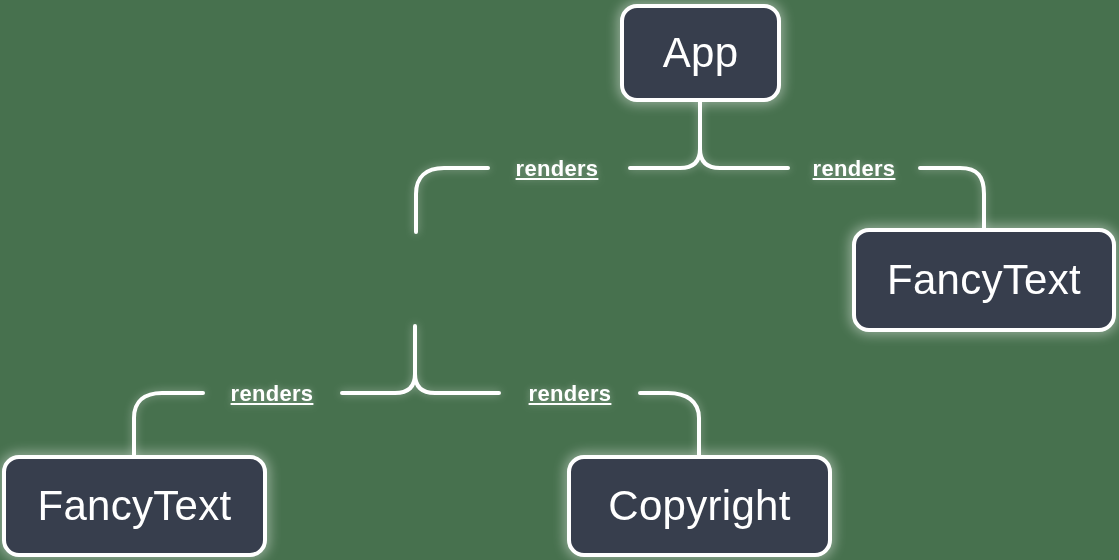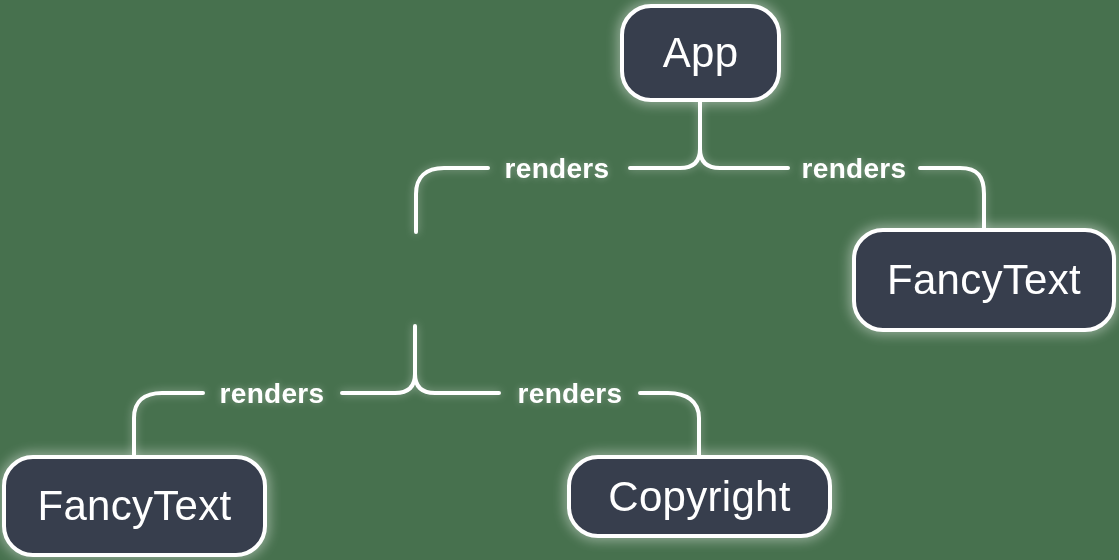--- a/index.html
+++ b/index.html
@@ -15,47 +15,48 @@
     width:1119px;height:560px;
     background:var(--bg);
     overflow:hidden;
     font-family:"Liberation Sans", sans-serif;
   }
   .node{
     position:absolute;
     box-sizing:border-box;
     background:var(--node-fill);
     border:4px solid var(--node-border);
-    border-radius:31px;
+    border-radius:17px;
     color:var(--text);
     display:flex;align-items:center;justify-content:center;
     font-size:42px;font-weight:500;letter-spacing:0.3px;
     box-shadow:0 0 12px 3px rgba(255,255,255,0.40);
     white-space:nowrap;
   }
   .node-app        {left:620px;top:4px;  width:161px;height:98px;}
   .node-ig         {left:195px;top:228px;width:463px;height:100px;font-size:38px;}
   .node-ft-top     {left:852px;top:228px;width:264px;height:104px;}
   .node-ft-bottom  {left:2px;  top:455px;width:265px;height:102px;}
-  .node-copyright  {left:567px;top:455px;width:265px;height:83px;}
+  .node-copyright  {left:567px;top:455px;width:265px;height:102px;}
   svg.wires{
     position:absolute;left:0;top:0;
     filter:drop-shadow(0 0 4px rgba(255,255,255,0.40));
   }
   svg.wires path{
     stroke:var(--line);stroke-width:4;fill:none;
     stroke-linecap:round;stroke-linejoin:round;
   }
   .edge-label{
     position:absolute;
     transform:translate(-50%,-50%);
     color:var(--text);
-    font-size:28px;font-weight:700;letter-spacing:0.3px;
+    font-size:22px;font-weight:700;letter-spacing:0.3px;
     text-shadow:0 0 7px rgba(255,255,255,0.35);
     white-space:nowrap;
+    text-decoration:underline;
   }
   .edge-label-1{left:557px;top:169px;}
   .edge-label-2{left:854px;top:169px;}
   .edge-label-3{left:272px;top:394px;}
   .edge-label-4{left:570px;top:394px;}
 </style>
 </head>
 <body>
 
 <div class="canvas">

